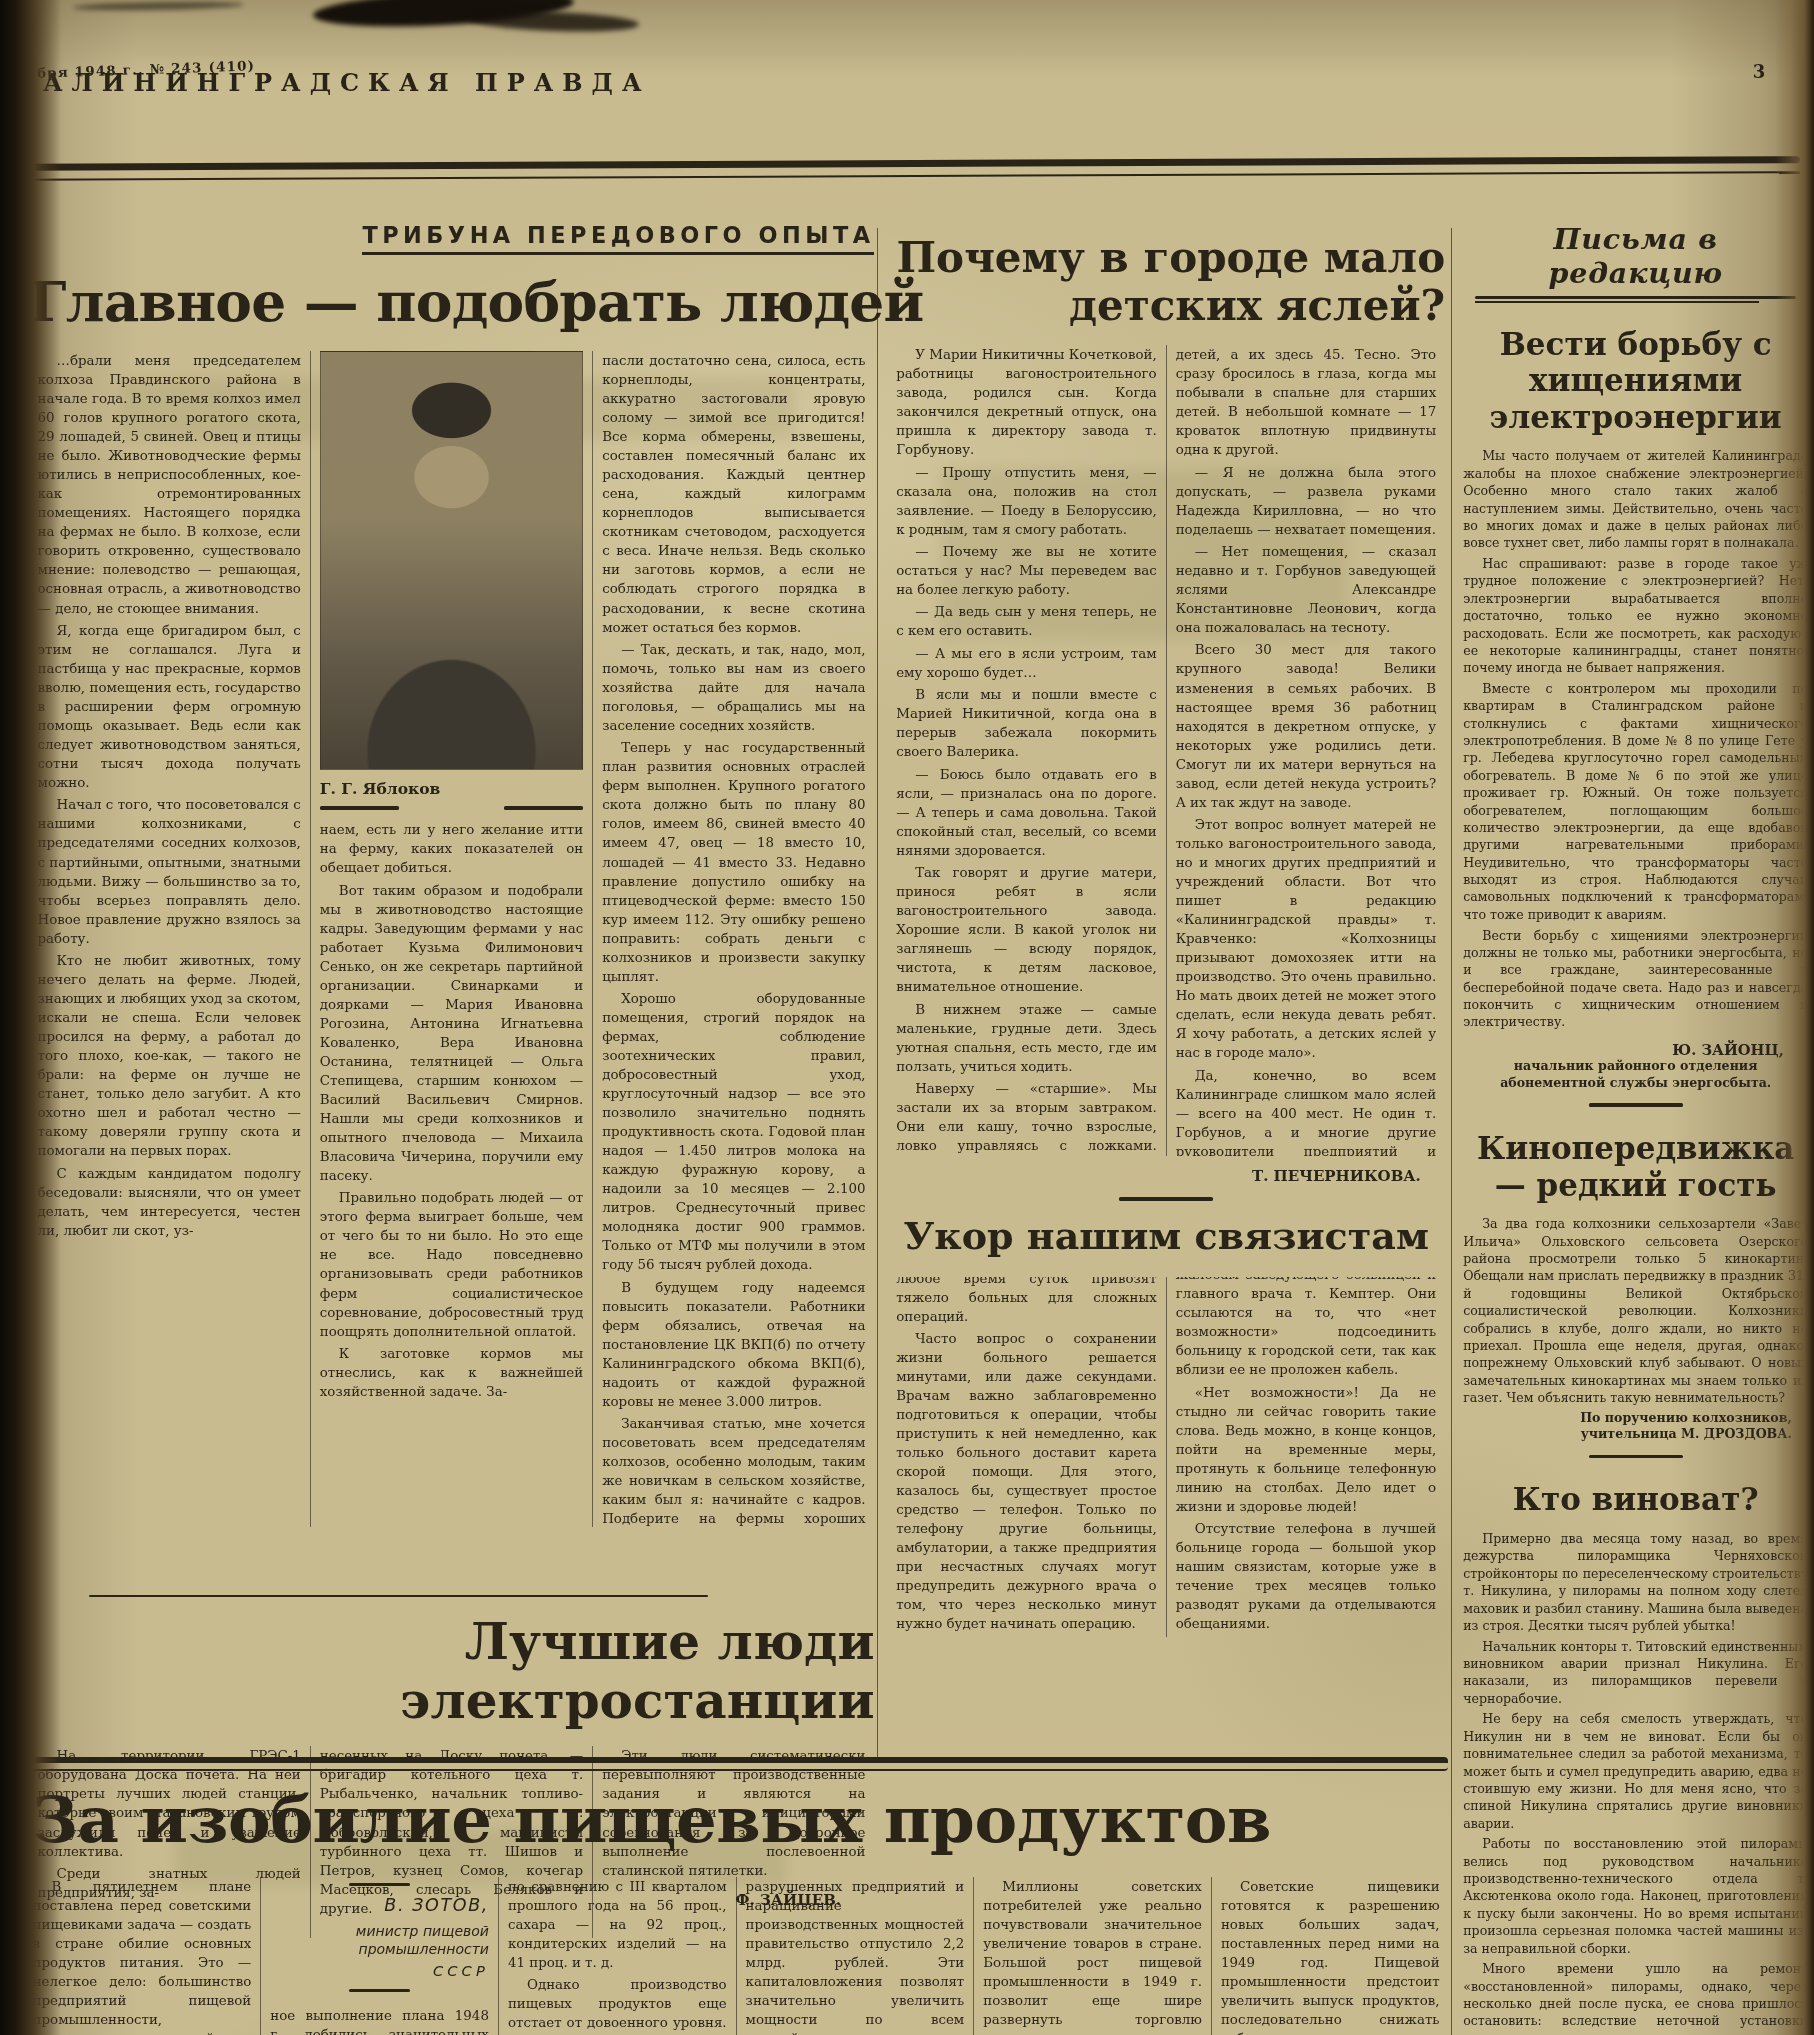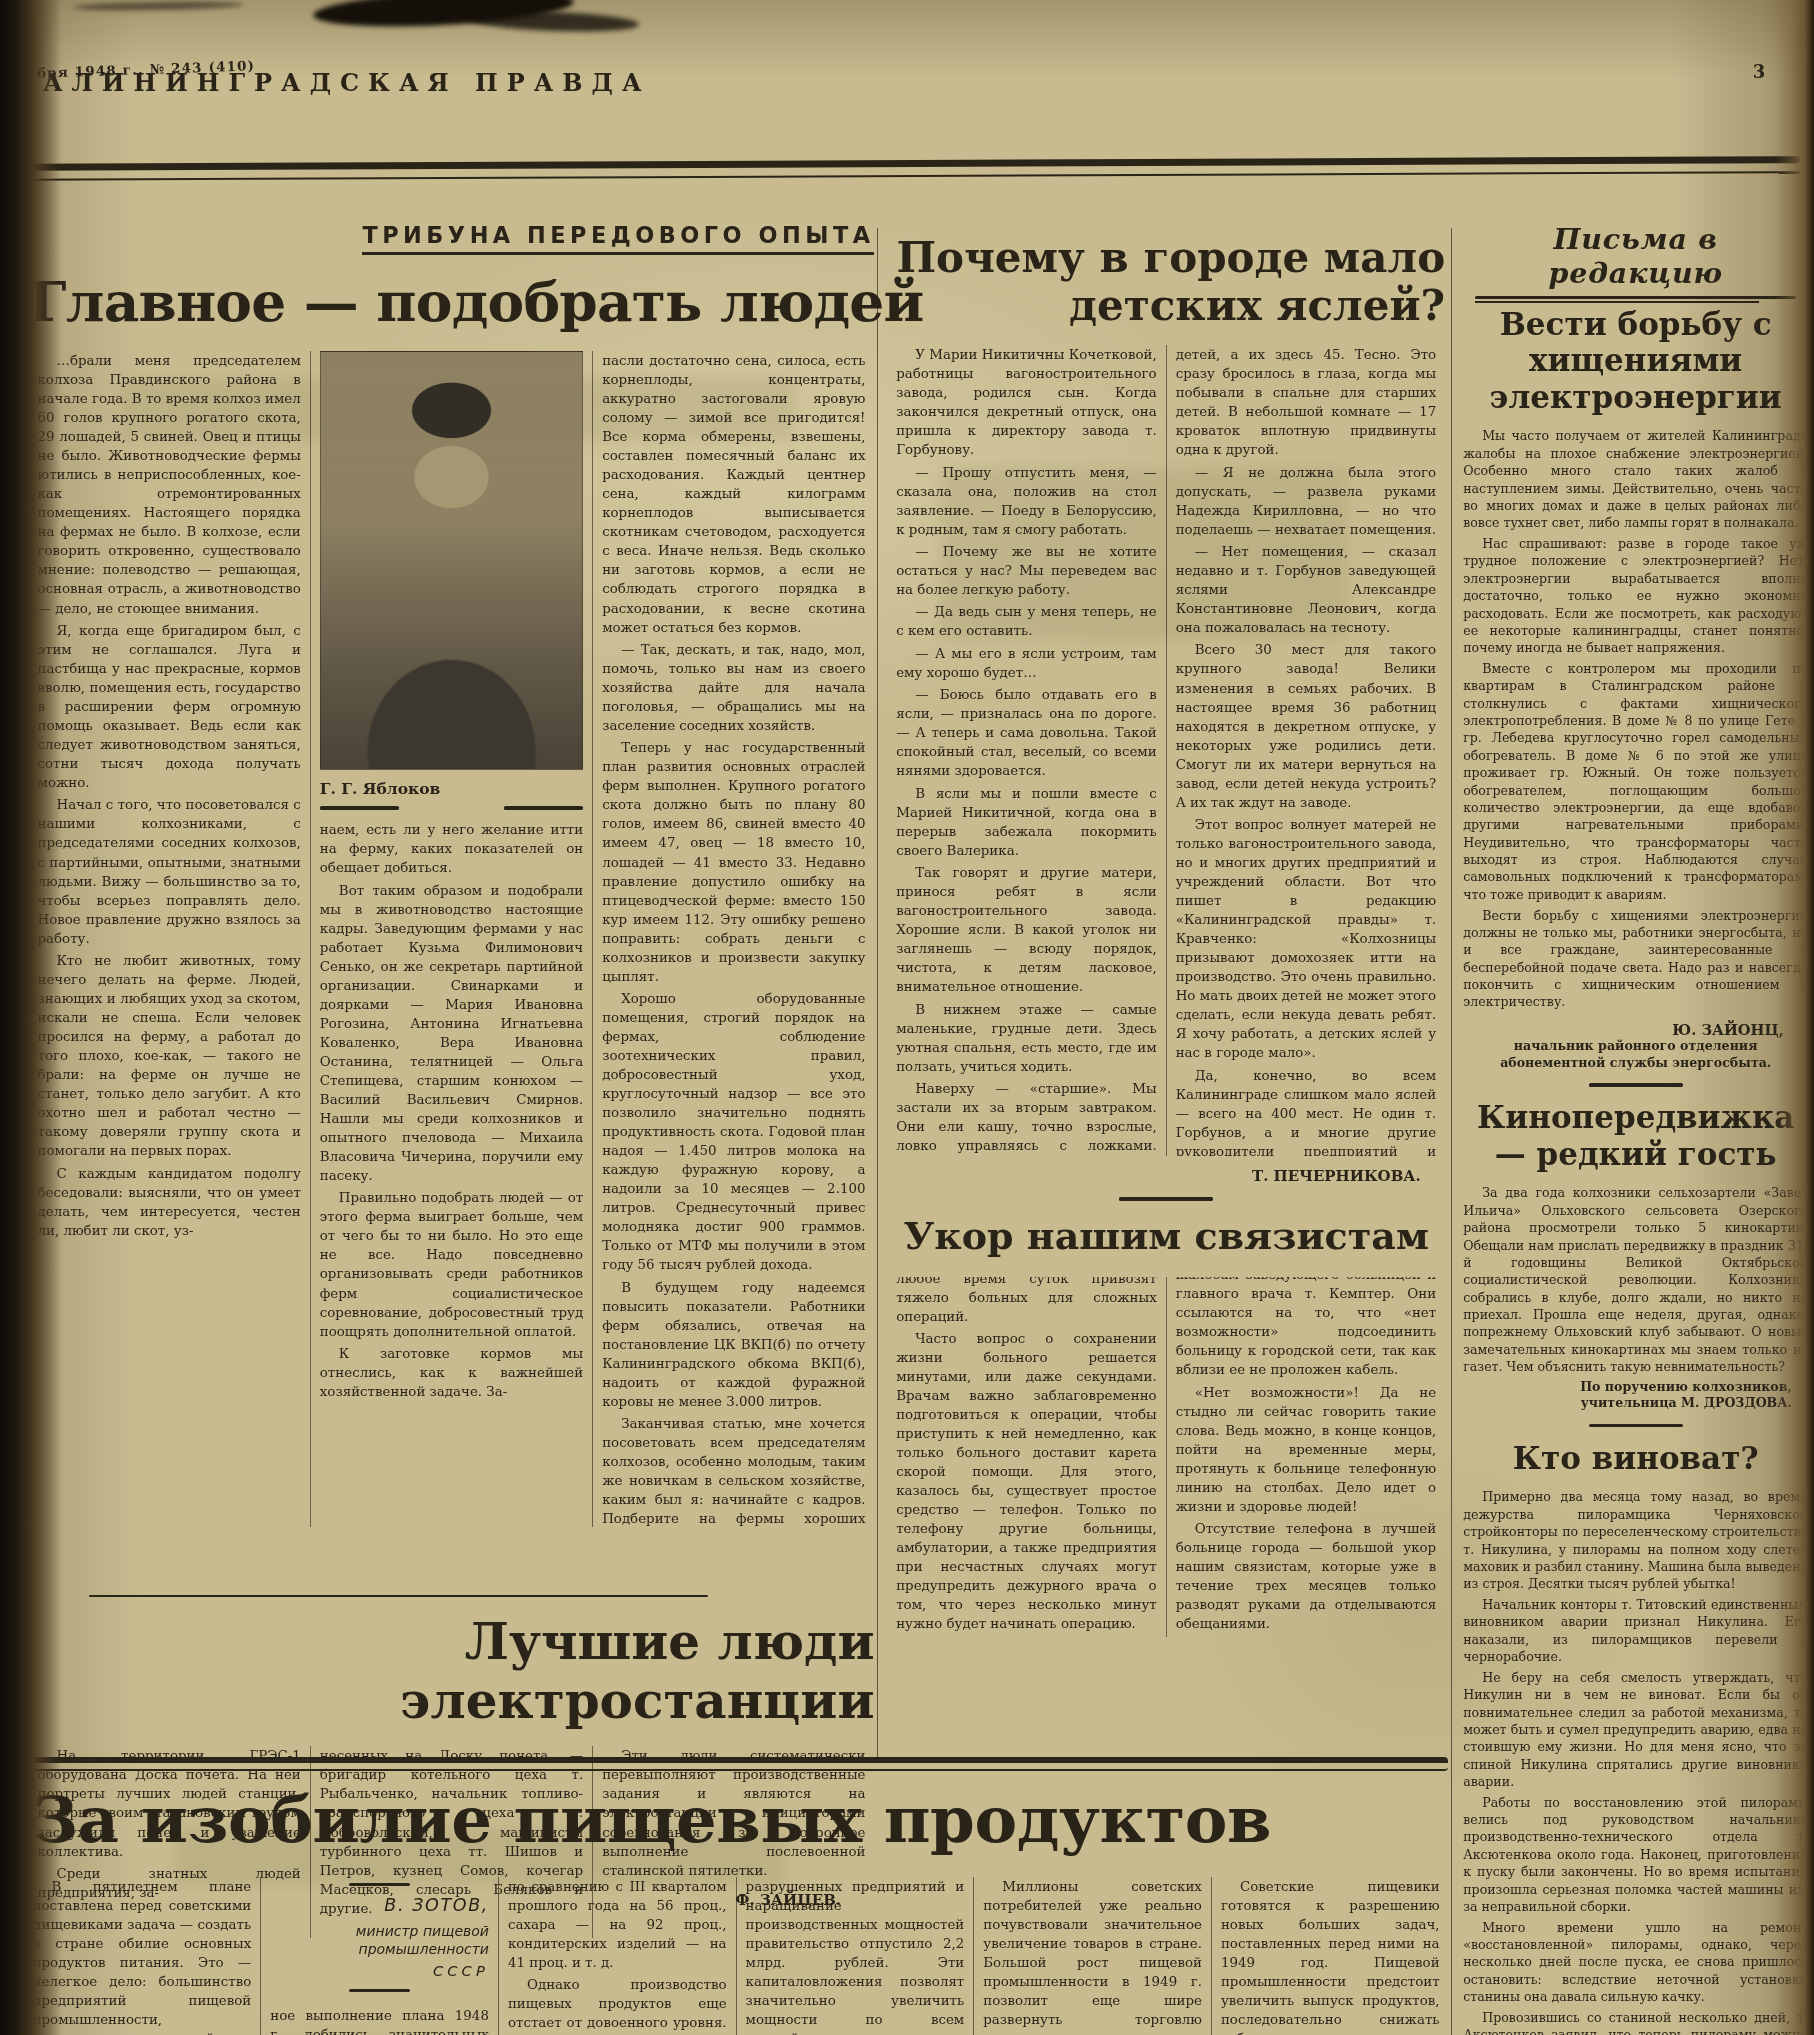--- a/index.html
+++ b/index.html
@@ -60,21 +60,21 @@
   .nursery-h{margin:12.2px 0 0;text-align:right;font-size:42px;line-height:1.13;font-weight:bold;}
   .nursery-cols{margin-top:16px;height:811px;}
   .tele-h{margin:10.6px 0 0;text-align:center;font-size:38px;font-weight:bold;}
   .tele-cols{margin-top:19px;height:360px;align-items:flex-end;}
 
   
   .letters{position:absolute;left:1451px;top:222px;width:345px;z-index:3;}
   .script-kicker{text-align:center;font-style:italic;font-weight:bold;font-size:28.5px;letter-spacing:0.8px;}
   .sk-rule1{height:3.3px;background:#2a2318;margin:5.7px 12.2px 2.4px;border-radius:1.6px;}
   .sk-rule2{height:1.2px;background:#2a2318;margin:0 49px 0 12.2px;}
-  .let-h{margin:3px 0 0;text-align:center;font-size:31px;line-height:1.18;font-weight:bold;}
+  .let-h{margin:23px 0 0;text-align:center;font-size:31px;line-height:1.18;font-weight:bold;}
   .let-body{margin-top:12.2px;font-size:12.6px;line-height:1.38;}
   .letters .byl-name{font-size:14.7px;}
   .letters .byl-role{font-size:12.6px;}
 
   
   .power{position:absolute;left:16.3px;top:1595px;width:846px;z-index:3;}
   .thin-rule{height:2.4px;width:619px;background:#2a2318;margin-left:61px;border-radius:1.2px;}
   .power-h{margin:14.7px 0 0;text-align:right;font-size:50px;font-weight:bold;}
   .power-cols{margin-top:16.3px;height:192px;}
 
@@ -152,22 +152,22 @@
 
     <div class="middle">
       <h2 class="nursery-h">Почему в городе мало детских яслей?</h2>
       <div class="cols nursery-cols">
         <div class="col">
             <p class="para">У Марии Никитичны Кочетковой, работницы вагоностроительного завода, родился сын. Когда закончился декретный отпуск, она пришла к директору завода т. Горбунову.</p>
             <p class="para">— Прошу отпустить меня, — сказала она, положив на стол заявление. — Поеду в Белоруссию, к родным, там я смогу работать.</p>
             <p class="para">— Почему же вы не хотите остаться у нас? Мы переведем вас на более легкую работу.</p>
             <p class="para">— Да ведь сын у меня теперь, не с кем его оставить.</p>
             <p class="para">— А мы его в ясли устроим, там ему хорошо будет…</p>
+            <p class="para">В ясли мы и пошли вместе с Марией Никитичной, когда она в перерыв забежала покормить своего Валерика.</p>
             <p class="para">— Боюсь было отдавать его в ясли, — призналась она по дороге. — А теперь и сама довольна. Такой спокойный стал, веселый, со всеми нянями здоровается.</p>
-            <p class="para">В ясли мы и пошли вместе с Марией Никитичной, когда она в перерыв забежала покормить своего Валерика.</p>
             <p class="para">Так говорят и другие матери, принося ребят в ясли вагоностроительного завода. Хорошие ясли. В какой уголок ни заглянешь — всюду порядок, чистота, к детям ласковое, внимательное отношение.</p>
             <p class="para">В нижнем этаже — самые маленькие, грудные дети. Здесь уютная спальня, есть место, где им ползать, учиться ходить.</p>
             <p class="para">Наверху — «старшие». Мы застали их за вторым завтраком. Они ели кашу, точно взрослые, ловко управляясь с ложками. Кормят детей хорошо.</p>
           </div>
         <div class="col no-first-indent">
             <p class="para">детей, а их здесь 45. Тесно. Это сразу бросилось в глаза, когда мы побывали в спальне для старших детей. В небольшой комнате — 17 кроваток вплотную придвинуты одна к другой.</p>
             <p class="para">— Я не должна была этого допускать, — развела руками Надежда Кирилловна, — но что поделаешь — нехватает помещения.</p>
             <p class="para">— Нет помещения, — сказал недавно и т. Горбунов заведующей яслями Александре Константиновне Леонович, когда она пожаловалась на тесноту.</p>
             <p class="para">Всего 30 мест для такого крупного завода! Велики изменения в семьях рабочих. В настоящее время 36 работниц находятся в декретном отпуске, у некоторых уже родились дети. Смогут ли их матери вернуться на завод, если детей некуда устроить? А их так ждут на заводе.</p>
             <p class="para">Этот вопрос волнует матерей не только вагоностроительного завода, но и многих других предприятий и учреждений области. Вот что пишет в редакцию «Калининградской правды» т. Кравченко: «Колхозницы призывают домохозяек итти на производство. Это очень правильно. Но мать двоих детей не может этого сделать, если некуда девать ребят. Я хочу работать, а детских яслей у нас в городе мало».</p>

